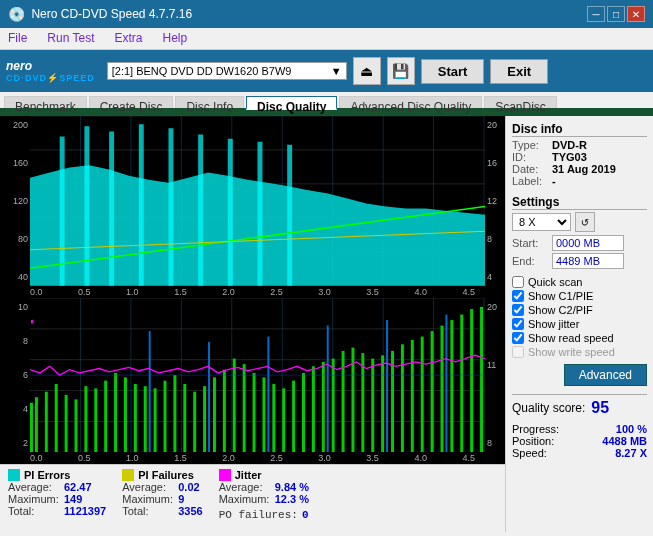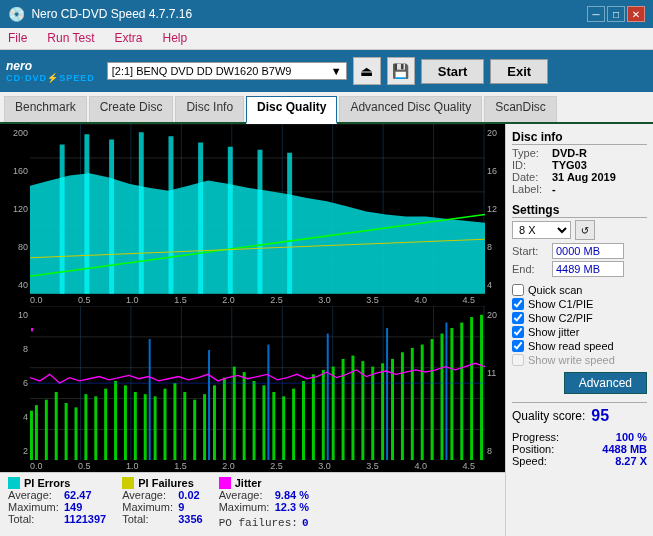--- a/index.html
+++ b/index.html
@@ -37,21 +37,21 @@
     .menu-bar {
       background: #f0f0f0;
       border-bottom: 1px solid #ccc;
       display: flex;
       padding: 2px 4px;
       gap: 12px;
       height: 22px;
     }
     .menu-item {
       font-size: 12px;
-      color: #be185d;
+      color: #6d28d9;
       cursor: pointer;
       padding: 1px 4px;
     }
     
     .toolbar {
       background: #1a6b9a;
       display: flex;
       align-items: center;
       padding: 4px 6px;
       gap: 6px;
@@ -85,25 +85,25 @@
       background: #e0e0e0;
       border: 1px solid #999;
       padding: 4px 16px;
       font-size: 13px;
       cursor: pointer;
       font-weight: bold;
     }
     
     .tabs {
       background: #f0f0f0;
-      border-bottom: 2px solid #14532d;
+      border-bottom: 8px solid #14532d;
       display: flex;
       padding: 0 4px;
       padding-top: 4px;
-      height: 32px;
+      height: 24px;
     }
     .tab {
       padding: 3px 10px;
       font-size: 12px;
       cursor: pointer;
       border: 1px solid #ccc;
       border-bottom: none;
       background: #d8d8d8;
       margin-right: 2px;
       color: #333;

